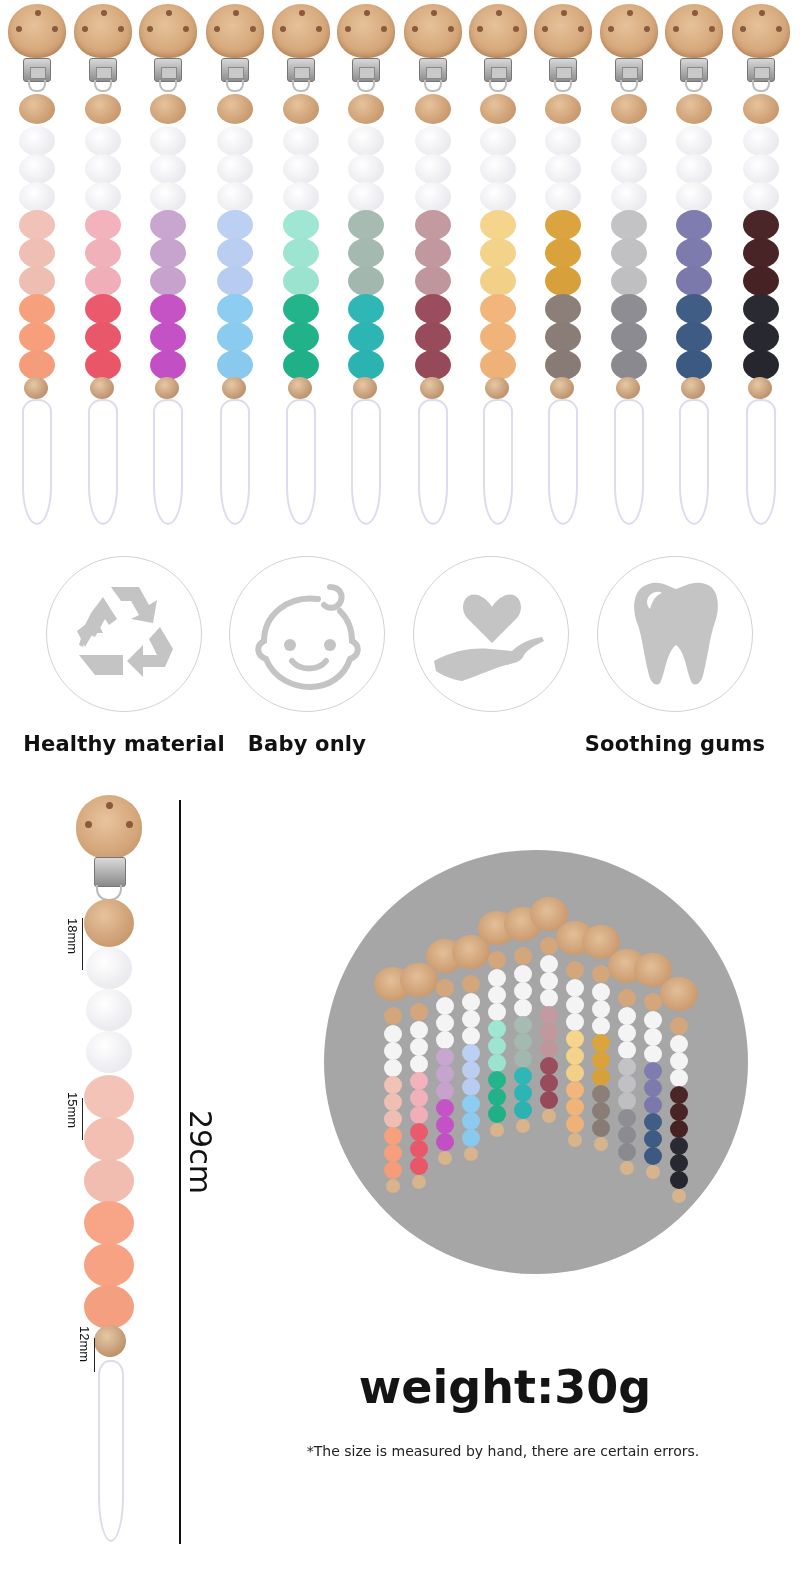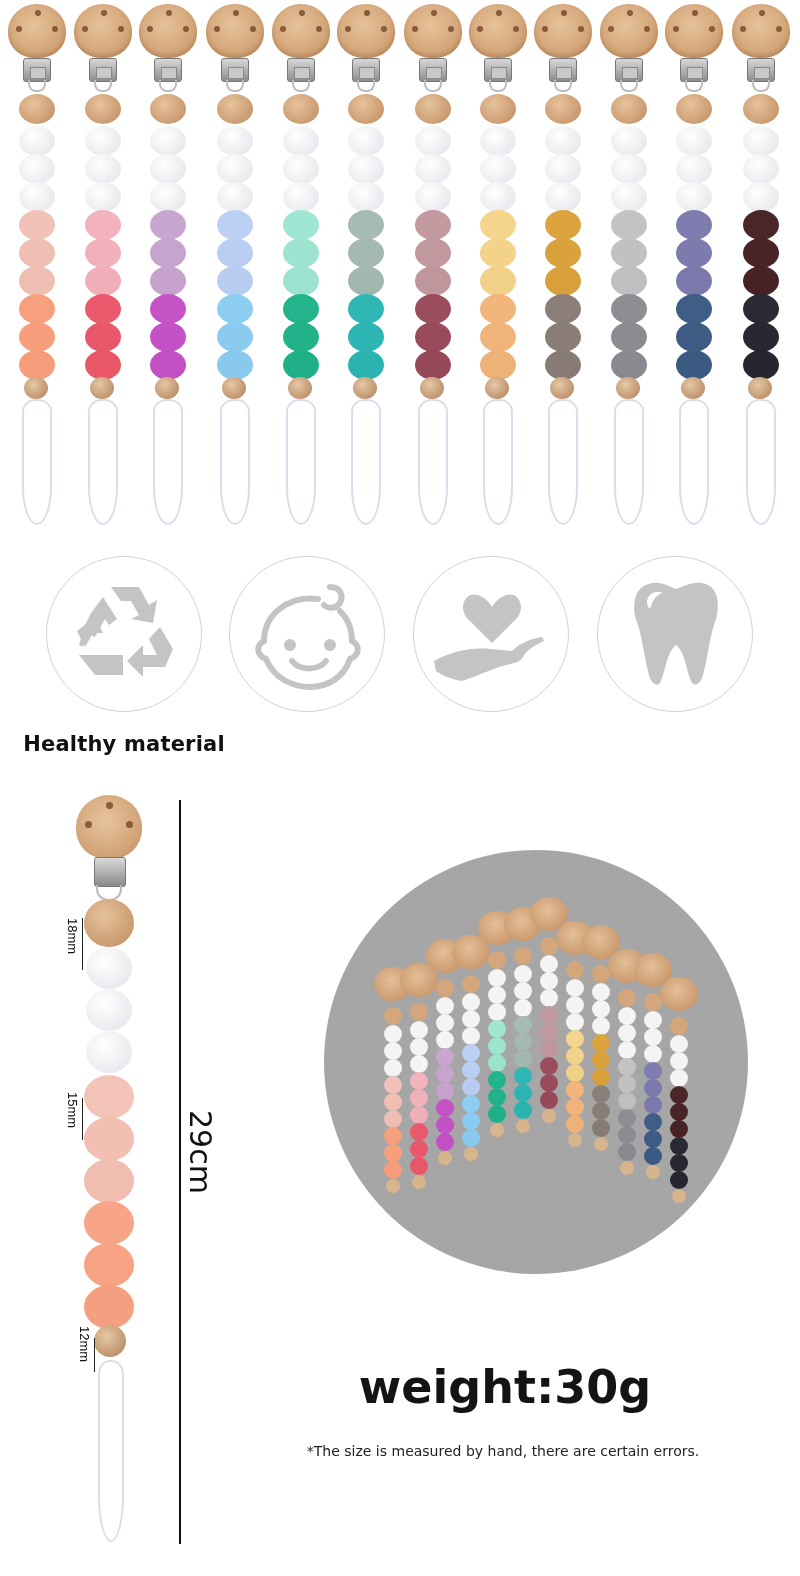--- a/index.html
+++ b/index.html
@@ -349,38 +349,40 @@
     <svg viewBox="0 0 120 120">
       <g fill="none" stroke="#c4c4c4" stroke-width="6" stroke-linecap="round">
         <path d="M70 24 C 40 20, 16 40, 16 66 C 8 70, 8 80, 18 84 C 26 104, 46 112, 62 112 C 80 112, 96 102, 102 84 C 112 80, 112 70, 104 66 C 104 52, 98 42, 92 36"></path>
         <path d="M82 12 C 92 12, 96 20, 92 28 C 88 34, 80 34, 76 30"></path>
         <path d="M44 86 C 52 96, 70 96, 78 86"></path>
       </g>
       <circle cx="42" cy="70" r="6" fill="#c4c4c4"></circle>
       <circle cx="82" cy="70" r="6" fill="#c4c4c4"></circle>
     </svg>
   </div>
+  <div class="label">Baby only</div>
 </div>
 
 <div class="feature" style="left:413px">
   <div class="circle">
     <svg viewBox="0 0 120 120">
       <path fill="#c4c4c4" d="M72 68 L48 44 C 38 34, 44 16, 58 20 C 64 22, 70 28, 72 32 C 74 28, 80 22, 86 20 C 100 16, 106 34, 96 44 Z" transform="translate(-12,0)"></path>
       <path fill="#c4c4c4" d="M2 86 C 20 76, 40 72, 58 74 L 80 76 C 86 70, 96 64, 110 62 L 112 66 C 104 70, 96 74, 92 80 C 90 86, 84 88, 74 90 C 60 94, 48 100, 30 106 C 18 104, 10 100, 4 96 Z"></path>
     </svg>
   </div>
 </div>
 
 <div class="feature" style="left:597px">
   <div class="circle">
     <svg viewBox="0 0 120 120">
       <path fill="#c4c4c4" d="M30 10 C 44 4, 52 12, 60 14 C 68 12, 78 4, 92 10 C 104 16, 104 36, 98 50 C 94 62, 92 80, 88 96 C 86 108, 80 112, 76 108 C 70 96, 70 78, 60 70 C 50 78, 50 96, 44 108 C 40 112, 34 108, 32 96 C 28 80, 26 62, 22 50 C 16 36, 16 16, 30 10 Z"></path>
       <path fill="#ffffff" d="M34 20 C 38 16, 44 16, 46 18 C 40 20, 36 26, 34 34 C 30 30, 30 24, 34 20 Z"></path>
     </svg>
   </div>
+  <div class="label">Soothing gums</div>
 </div>
 
 <div class="dim-clip" id="dimClip">
   <div class="disc">
     <i style="left:9px;top:26px"></i>
       <i style="right:9px;top:26px"></i>
       <i style="left:30px;top:7px"></i>
   </div>
   <div class="metal"></div>
   <div class="ring"></div>

